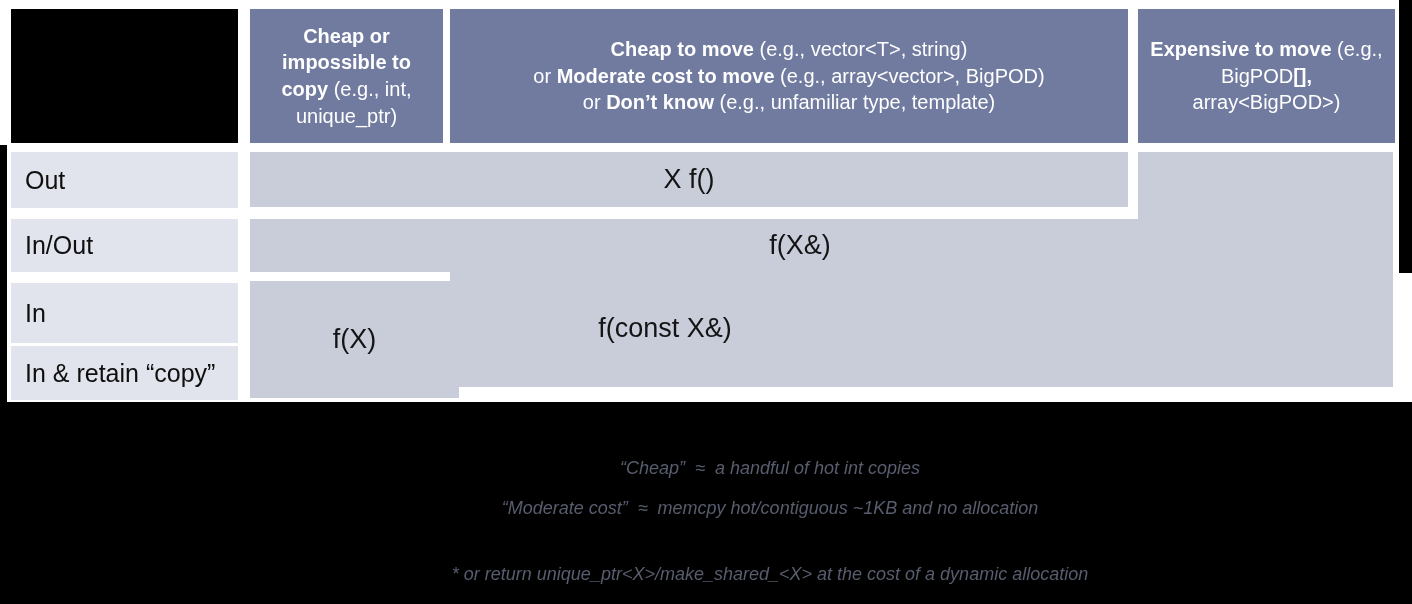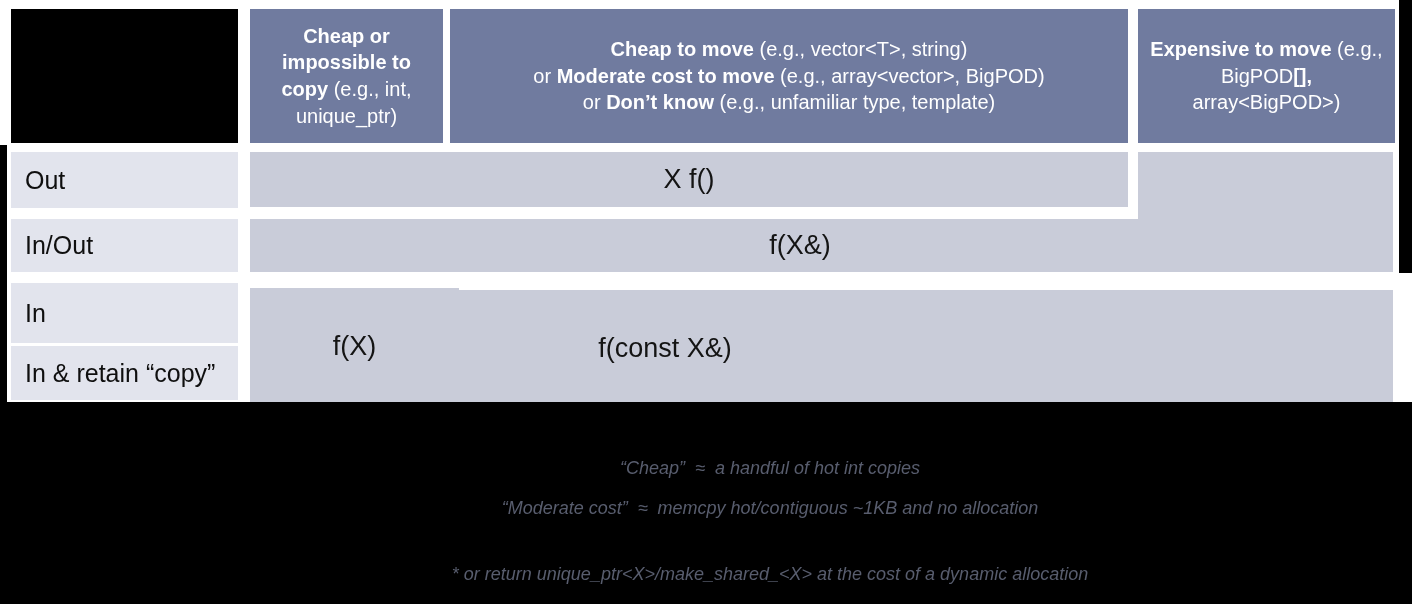--- a/index.html
+++ b/index.html
@@ -99,25 +99,25 @@
   </div>
 
   <div class="abs cell" style="left:1138px; top:152px; width:255px; height:68px;"></div>
 
   <div class="abs cell" style="left:250px; top:219px; width:1143px; height:53px;">
     <div class="inner" style="width:1100px;">
       <span class="celltext">f(X&amp;)</span>
     </div>
   </div>
 
-  <div class="abs cell cellflex" style="left:250px; top:288px; width:209px; height:117px;text-align:right;">
+  <div class="abs cell cellflex" style="left:250px; top:281px; width:209px; height:117px;text-align:right;">
     <span class="celltext">f(X)</span>
   </div>
 
-  <div class="abs cell" style="left:450px; top:290px; width:943px; height:117px;">
+  <div class="abs cell" style="left:450px; top:270px; width:943px; height:117px;">
     <div class="inner" style="width:430px;">
       <span class="celltext">f(const X&amp;)</span>
     </div>
   </div>
 
   <div class="abs footer" style="left:0; top:402px; width:1412px; height:202px;">
     <div class="footer-line">“Cheap”  ≈  a handful of hot int copies</div>
     <div class="footer-line">“Moderate cost”  ≈  memcpy hot/contiguous ~1KB and no allocation</div>
     <div class="footer-gap"></div>
     <div class="footer-line">* or return unique_ptr&lt;X&gt;/make_shared_&lt;X&gt; at the cost of a dynamic allocation</div>

